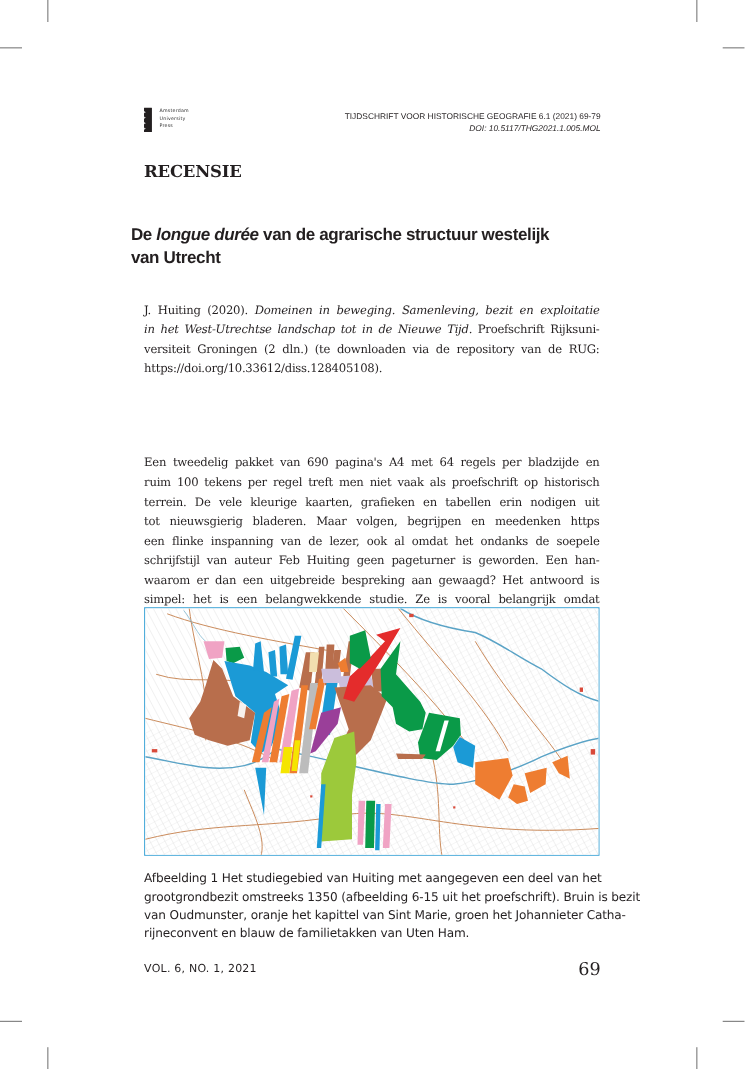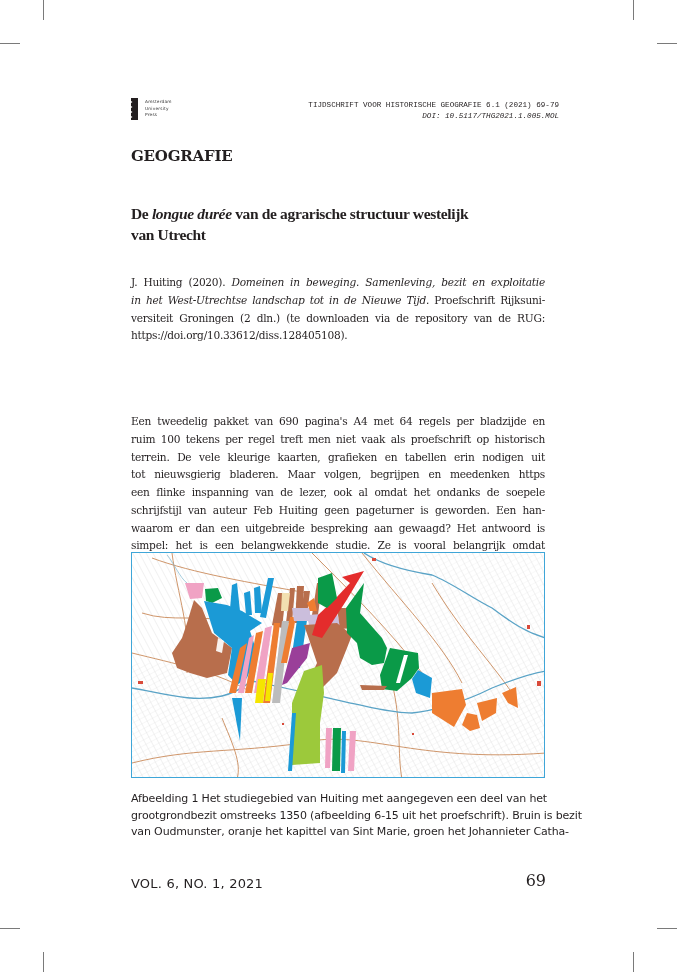--- a/index.html
+++ b/index.html
@@ -1,34 +1,34 @@
 <!DOCTYPE html>
 <html><head>
 <meta charset="utf-8">
 <style>
   html, body { margin:0; padding:0; background:#fff; }
   body { width:677px; height:972px; position:relative; overflow:hidden; font-family:"DejaVu Serif", serif; color:#231f20; }
   .crop { position:absolute; background:#7a7a7a; }
   .logo { position:absolute; left:131px; top:98px; width:50px; height:22px; }
   .logo-bar { position:absolute; left:0; top:0; width:7px; height:22px; background:#231f20; }
   .logo-text { position:absolute; left:14px; top:1px; font-family:"DejaVu Sans", sans-serif; font-size:4.3px; line-height:6.6px; color:#333; letter-spacing:0.2px; }
-  .journal { position:absolute; right:118px; top:100px; text-align:right; font-family:Liberation Mono, monospace; font-size:7.6px; line-height:11px; color:#231f20; white-space:nowrap; }
+  .journal { position:absolute; right:131px; top:100px; text-align:right; font-family:Liberation Sans, sans-serif; font-size:7.6px; line-height:11px; color:#231f20; white-space:nowrap; }
   .journal .doi { font-style:italic; }
   .section { position:absolute; left:131px; top:147px; font-family:"DejaVu Serif", serif; font-weight:bold; font-size:15px; letter-spacing:-0.2px; }
-  .title { position:absolute; left:131px; top:203px; width:430px; font-family:Liberation Serif, serif; font-weight:bold; font-size:15.5px; line-height:21px; letter-spacing:-0.35px; }
+  .title { position:absolute; left:119px; top:203px; width:430px; font-family:Liberation Sans, sans-serif; font-weight:bold; font-size:15.5px; line-height:21px; letter-spacing:-0.35px; }
   .title i { font-style:italic; }
   .para { position:absolute; left:131px; width:414px; font-family:"DejaVu Serif", serif; font-size:10.6px; line-height:17.75px; letter-spacing:-0.25px; text-align:justify; }
   .para .line { display:block; white-space:nowrap; text-align:justify; text-align-last:justify; }
   .para .line.last { text-align-last:left; }
   .ref { top:274px; }
   .body1 { top:365px;margin-top:48px; }
   .figure { position:absolute; left:131px; top:552px; width:414px; height:226px; border:1px solid #3fa6d8; box-sizing:border-box; overflow:hidden; background:#fff; }
   .caption { position:absolute; left:131px; top:791px; width:414px; font-family:"DejaVu Sans", sans-serif; font-size:11px; line-height:16.7px; letter-spacing:-0.15px; color:#231f20; }
   .caption .line { display:block; white-space:nowrap; }
-  .footer-left { position:absolute; left:131px; top:876px; font-family:"DejaVu Sans", sans-serif; font-size:13px; letter-spacing:0.2px; }
+  .footer-left { position:absolute; left:131px; top:876px; font-family:"DejaVu Sans", sans-serif; font-size:10px; letter-spacing:0.2px; }
   .footer-right { position:absolute; right:131px; top:871px; font-family:"DejaVu Serif", serif; font-size:16px; }
 </style>
 </head>
 <body>
 
 <div class="crop" style="left:43px;top:0;width:1px;height:20px;"></div>
 <div class="crop" style="left:0;top:43px;width:20px;height:1px;"></div>
 <div class="crop" style="left:633px;top:0;width:1px;height:20px;"></div>
 <div class="crop" style="left:657px;top:43px;width:20px;height:1px;"></div>
 <div class="crop" style="left:43px;top:952px;width:1px;height:20px;"></div>
@@ -48,21 +48,21 @@
     <div>University</div>
     <div>Press</div>
   </div>
 </div>
 
 <div class="journal">
   <div>TIJDSCHRIFT VOOR HISTORISCHE GEOGRAFIE 6.1 (2021) 69-79</div>
   <div class="doi">DOI: 10.5117/THG2021.1.005.MOL</div>
 </div>
 
-<div class="section">GEOGRAFIE</div>
+<div class="section">RECENSIE</div>
 
 <div class="title">
   <span>De </span><i>longue durée</i><span> van de agrarische structuur westelijk</span><br>
   <span>van Utrecht</span>
 </div>
 
 <div class="para ref">
   <span class="line"><span>J. Huiting (2020). </span><i>Domeinen in beweging. Samenleving, bezit en exploitatie</i></span>
   <span class="line"><i>in het West-Utrechtse landschap tot in de Nieuwe Tijd.</i><span> Proefschrift Rijksuni-</span></span>
   <span class="line">versiteit Groningen (2 dln.) (te downloaden via de repository van de RUG:</span>
@@ -191,16 +191,17 @@
     <path d="M218 178 L224 178 L222 218 L216 218 Z" fill="#f0a3c4"></path>
 
     <path d="M86 85 L92 88 L90 100 L84 98 Z" fill="#fff" opacity="0.9"></path>
   </svg>
 </div>
 
 <div class="caption">
   <span class="line">Afbeelding 1 Het studiegebied van Huiting met aangegeven een deel van het</span>
   <span class="line">grootgrondbezit omstreeks 1350 (afbeelding 6-15 uit het proefschrift). Bruin is bezit</span>
   <span class="line">van Oudmunster, oranje het kapittel van Sint Marie, groen het Johannieter Catha-</span>
+  <span class="line">rijneconvent en blauw de familietakken van Uten Ham.</span>
 </div>
 
 <div class="footer-left">VOL. 6, NO. 1, 2021</div>
 <div class="footer-right">69</div>
 
 </body></html>

